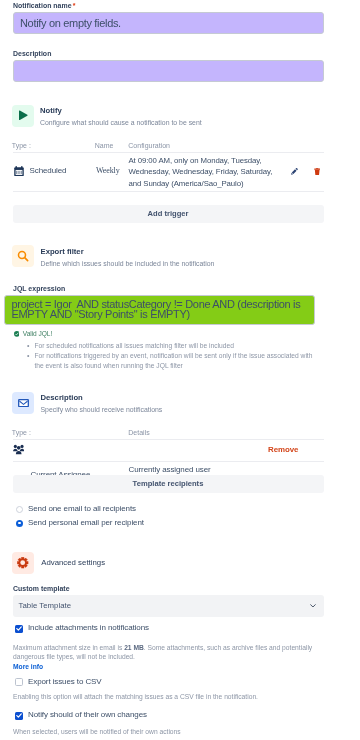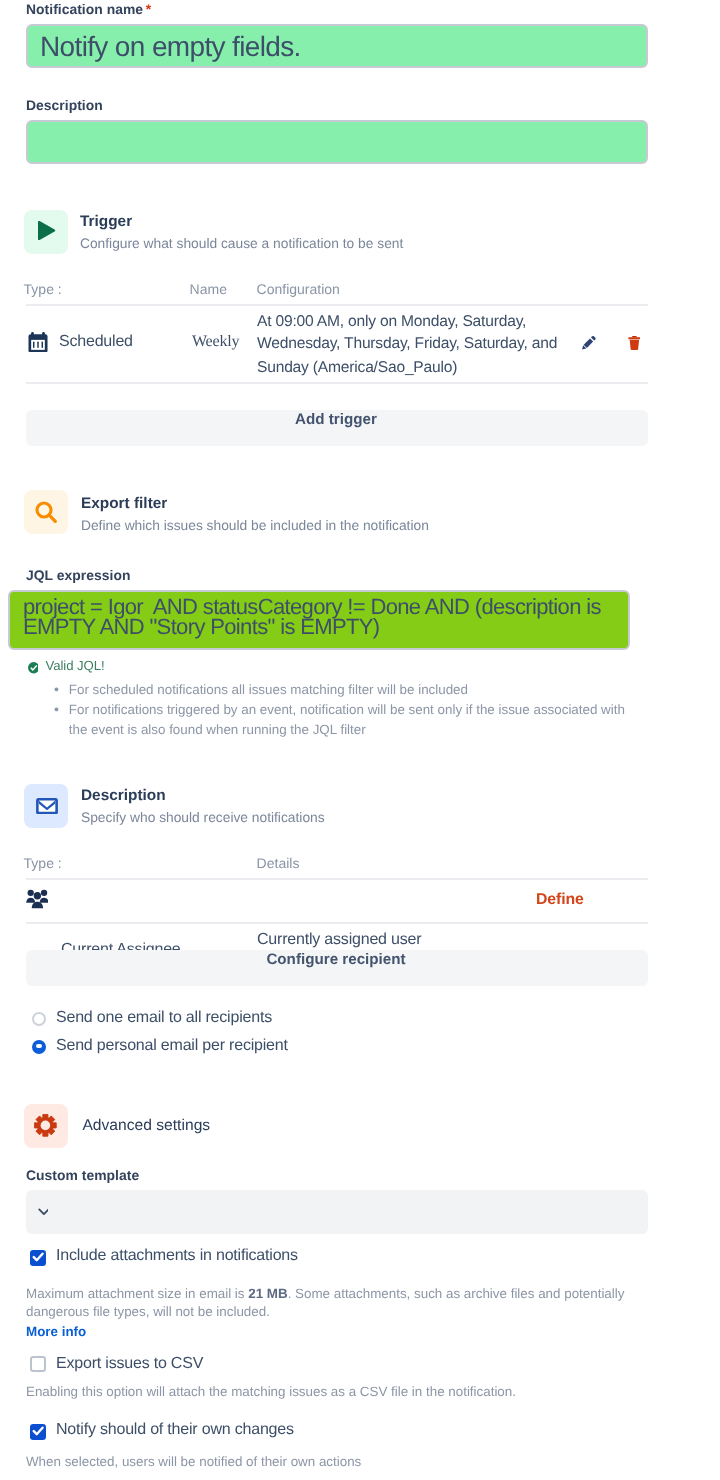--- a/index.html
+++ b/index.html
@@ -5,33 +5,33 @@
   html,body{margin:0;padding:0;}
   body{width:360px;height:740px;background:#ffffff;font-family:"Liberation Sans",sans-serif;
        color:#42526e;overflow:hidden;position:relative;}
   .abs{position:absolute;}
   .ic{position:absolute;line-height:0;font-size:0;}
   .ic>svg{display:block;}
 
   .fieldlabel{font-size:6.95px;font-weight:bold;color:#33435c;letter-spacing:0.02px;white-space:nowrap;}
   .req{color:#de350b;font-weight:bold;}
   .tinput{box-sizing:border-box;border:1px solid #c5cad3;border-radius:3px;
-          background:#86efac;font-size:14px;letter-spacing:-0.32px;color:#3d4f68;
+          background:#c4b5fd;font-size:11px;letter-spacing:-0.32px;color:#3d4f68;
           display:flex;align-items:center;}
 
   .sec-ico{box-sizing:border-box;border-radius:4px;display:flex;align-items:center;justify-content:center;}
   .sec-title{font-size:7.7px;font-weight:bold;color:#2b3d59;white-space:nowrap;}
   .sec-sub{font-size:6.9px;color:#7b8699;white-space:nowrap;}
 
   .thead{font-size:7px;color:#8a94a6;white-space:nowrap;}
   .cellmain{font-size:8px;letter-spacing:-0.1px;color:#3d4f68;white-space:nowrap;}
   .cellcfg{font-size:7.8px;letter-spacing:-0.1px;color:#3d4f68;line-height:11.5px;}
   .hr{background:#ebecf0;}
   .btnwide{box-sizing:border-box;background:#f4f5f7;border-radius:3px;
-           display:flex;align-items:flex-start;justify-content:center;
+           display:flex;align-items:center;justify-content:center;
            font-size:7.6px;color:#44546f;font-weight:bold;}
 
   .hint{font-size:6.7px;color:#8d96a6;line-height:9.5px;}
   .bluelink{color:#0b5fd4;font-weight:bold;font-size:6.7px;}
   .opt{font-size:8px;letter-spacing:-0.1px;color:#3d4f68;white-space:nowrap;}
 
   .radio{box-sizing:border-box;width:7px;height:7px;border-radius:50%;border:1px solid #cdd2db;background:#fff;}
   .radio.on{border:none;background:#0b5ed8;display:flex;align-items:center;justify-content:center;}
   .radio.on:after{content:"";display:block;width:2.4px;height:2.4px;border-radius:50%;background:#fff;}
   .cbx{box-sizing:border-box;width:8px;height:8px;border-radius:1.6px;border:1px solid #bcc3cf;background:#fff;}
@@ -54,42 +54,42 @@
   </div>
   <div class="abs tinput" style="left:12.5px;top:60.4px;width:311px;height:21.2px;padding-left:6.5px;">
     <span></span>
   </div>
 
   <div class="abs sec-ico" style="left:12px;top:104.5px;width:22px;height:22px;background:#e3fbee;">
     <svg width="9" height="10.5" viewBox="0 0 18 21" aria-hidden="true">
       <path d="M1.6 1.1 Q0 0.4 0 2.1 V18.9 Q0 20.6 1.6 19.9 L16.6 11.6 Q18 10.5 16.6 9.4 Z" fill="#0a6e4a"></path>
     </svg>
   </div>
-  <div class="abs sec-title" style="left:40px;top:106px;">Trigger</div>
+  <div class="abs sec-title" style="left:40px;top:106px;">Notify</div>
   <div class="abs sec-sub" style="left:40px;top:118.5px;">Configure what should cause a notification to be sent</div>
 
   <div class="abs thead" style="left:11.8px;top:142px;">Type :</div>
   <div class="abs thead" style="left:94.8px;top:142px;">Name</div>
   <div class="abs thead" style="left:128.3px;top:142px;">Configuration</div>
   <div class="abs hr" style="left:12.5px;top:151.5px;width:311px;height:1px;"></div>
 
   <div class="ic" style="left:13.8px;top:165.6px;">
     <svg width="10" height="10.5" viewBox="0 0 30 32">
       <rect x="4.5" y="0" width="4.2" height="7" rx="1.9" fill="#1d3557"></rect>
       <rect x="21.3" y="0" width="4.2" height="7" rx="1.9" fill="#1d3557"></rect>
       <rect x="0.5" y="3.5" width="29" height="28" rx="3.4" fill="#1d3557"></rect>
       <rect x="4.6" y="12" width="20.8" height="15.2" fill="#ffffff"></rect>
       <rect x="7.4" y="14.6" width="2.2" height="9.8" rx="1" fill="#1d3557"></rect>
       <rect x="13.9" y="14.6" width="2.2" height="9.8" rx="1" fill="#1d3557"></rect>
       <rect x="20.4" y="14.6" width="2.2" height="9.8" rx="1" fill="#1d3557"></rect>
     </svg>
   </div>
   <div class="abs cellmain" style="left:29.5px;top:166px;">Scheduled</div>
   <div class="abs cellmain" style="left:96px;top:166px;font-family:Liberation Serif, serif;">Weekly</div>
-  <div class="abs cellcfg" style="left:128.5px;top:154.5px;width:152px;">At 09:00 AM, only on Monday, Saturday, Wednesday, Thursday, Friday, Saturday, and Sunday (America/Sao_Paulo)</div>
+  <div class="abs cellcfg" style="left:128.5px;top:154.5px;width:152px;">At 09:00 AM, only on Monday, Tuesday, Wednesday, Wednesday, Friday, Saturday, and Sunday (America/Sao_Paulo)</div>
 
   <div class="ic" style="left:291.2px;top:168.4px;">
     <svg width="6.8" height="6.8" viewBox="0 0 18 18">
       <path d="M13.2 0.6 a2 2 0 0 1 2.8 0 l1.4 1.4 a2 2 0 0 1 0 2.8 l-1.3 1.3 l-4.2 -4.2 Z" fill="#2c4473"></path>
       <path d="M10.6 3.2 l4.2 4.2 l-8.4 8.4 l-4.2 -4.2 Z" fill="#2c4473"></path>
       <path d="M1.5 12.4 l4.1 4.1 l-5.5 1.4 Z" fill="#2c4473"></path>
     </svg>
   </div>
   <div class="ic" style="left:313.8px;top:168.2px;">
     <svg width="6.4" height="7.2" viewBox="0 0 16 18">
@@ -153,44 +153,45 @@
       <circle cx="9.5" cy="9.6" r="6.4" fill="#1b2f52"></circle>
       <circle cx="36.5" cy="9.6" r="6.4" fill="#1b2f52"></circle>
       <path d="M0.4 29.5 c0-6.6 4.1-10.2 9.1-10.2 c5 0 9.1 3.6 9.1 10.2 Z" fill="#1b2f52"></path>
       <path d="M27.4 29.5 c0-6.6 4.1-10.2 9.1-10.2 c5 0 9.1 3.6 9.1 10.2 Z" fill="#1b2f52"></path>
       <circle cx="23" cy="15.4" r="7.4" fill="#1b2f52"></circle>
       <path d="M11.6 40.8 c0-8.2 4.9-13 11.4-13 c6.5 0 11.4 4.8 11.4 13 Z" fill="#1b2f52"></path>
     </svg>
   </div>
   <div class="abs cellmain" style="left:30.5px;top:470px;">Current Assignee</div>
   <div class="abs cellmain" style="left:128.5px;top:465px;">Currently assigned user</div>
-  <div class="abs" style="left:268px;top:445.3px;font-size:7.9px;letter-spacing:-0.05px;font-weight:bold;color:#d3451a;">Define</div>
+  <div class="abs" style="left:268px;top:445.3px;font-size:7.9px;letter-spacing:-0.05px;font-weight:bold;color:#d3451a;">Remove</div>
   <div class="abs hr" style="left:12.5px;top:461px;width:311px;height:1px;"></div>
 
   <div class="abs btnwide" style="left:12.5px;top:475px;width:311px;height:17.5px;">
-    <span>Configure recipient</span>
+    <span>Template recipients</span>
   </div>
 
   <div class="abs radio" style="left:16px;top:506px;"></div>
   <div class="abs opt" style="left:28px;top:504px;">Send one email to all recipients</div>
   <div class="abs radio on" style="left:16px;top:519.5px;"></div>
   <div class="abs opt" style="left:28px;top:517.5px;">Send personal email per recipient</div>
 
   <div class="abs sec-ico" style="left:12px;top:552px;width:22px;height:22px;background:#ffeae3;">
     <svg width="11.4" height="11.4" viewBox="0 0 40 40" aria-hidden="true">
       <path d="M15.45 1.04 L24.55 1.04 L24.41 6.50 L26.43 7.34 L30.19 3.37 L36.63 9.81 L32.66 13.57 L33.50 15.59 L38.96 15.45 L38.96 24.55 L33.50 24.41 L32.66 26.43 L36.63 30.19 L30.19 36.63 L26.43 32.66 L24.41 33.50 L24.55 38.96 L15.45 38.96 L15.59 33.50 L13.57 32.66 L9.81 36.63 L3.37 30.19 L7.34 26.43 L6.50 24.41 L1.04 24.55 L1.04 15.45 L6.50 15.59 L7.34 13.57 L3.37 9.81 L9.81 3.37 L13.57 7.34 L15.59 6.50 Z" fill="#c93a10" stroke="#c93a10" stroke-width="1.6" stroke-linejoin="round"></path>
       <circle cx="20" cy="20" r="8.4" fill="#ffeae3"></circle>
     </svg>
   </div>
   <div class="abs sec-title" style="left:41.2px;top:557.5px;font-size:7.8px;font-weight:normal;letter-spacing:0.01px;">Advanced settings</div>
 
   <div class="abs fieldlabel" style="left:13px;top:585px;">Custom template</div>
   <div class="abs" style="left:12.5px;top:595px;width:311px;height:21.6px;box-sizing:border-box;
        background:#f2f3f5;border-radius:3px;display:flex;align-items:center;
        padding:0 7.8px 0 6px;font-size:7.8px;letter-spacing:0.02px;color:#44546f;">
+    <span style="flex:1">Table Template</span>
     <span>
       <svg width="5.9" height="3.9" viewBox="0 0 12 8">
           <path d="M1.2 1.4 L6 6.2 L10.8 1.4" fill="none" stroke="#3d4a60" stroke-width="1.9" stroke-linecap="round" stroke-linejoin="round"></path>
         </svg>
     </span>
   </div>
 
   <div class="abs cbx on" style="left:15.2px;top:624.7px;">
     <svg width="6.2" height="5" viewBox="0 0 13 11">
         <path d="M1.6 5.6 L4.9 9 L11.3 1.9" fill="none" stroke="#fff" stroke-width="2.6" stroke-linecap="round" stroke-linejoin="round"></path>

